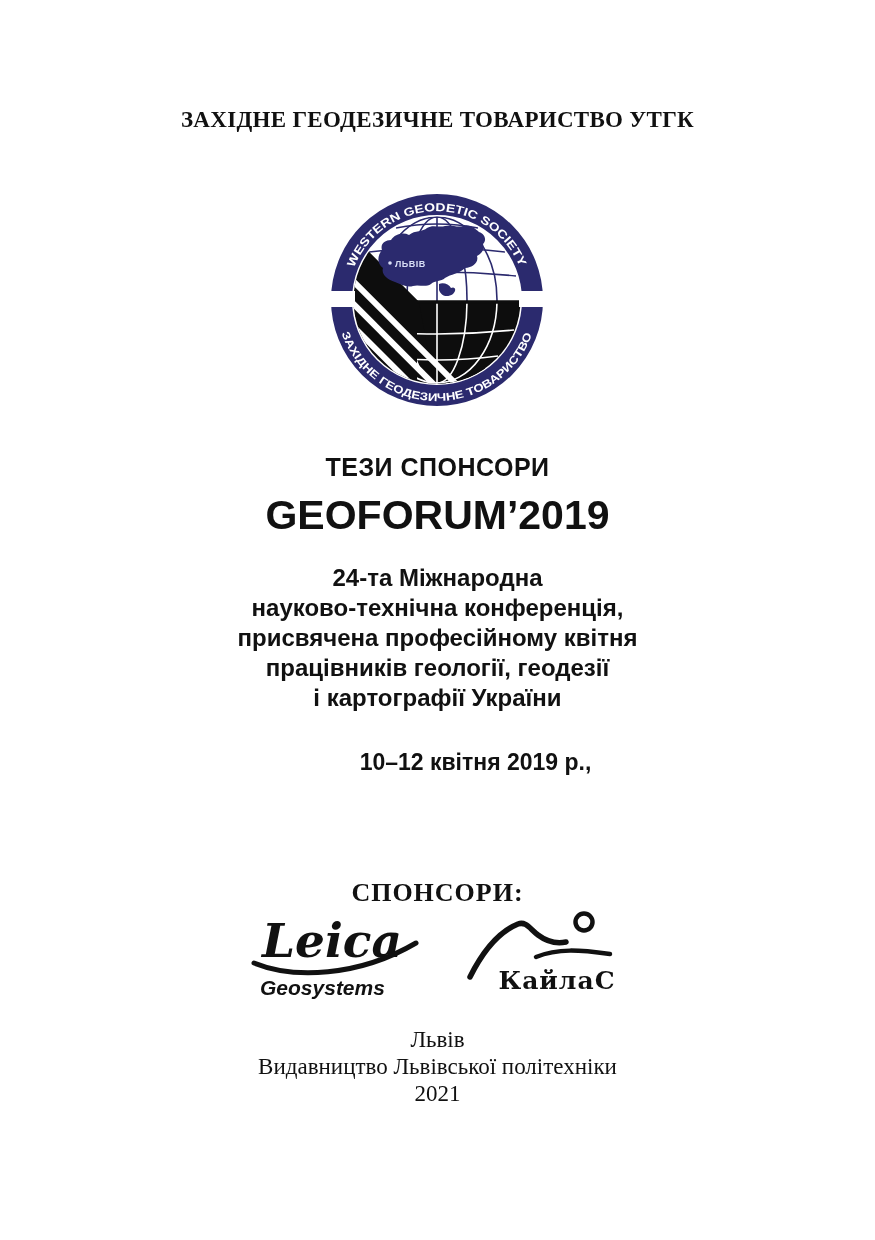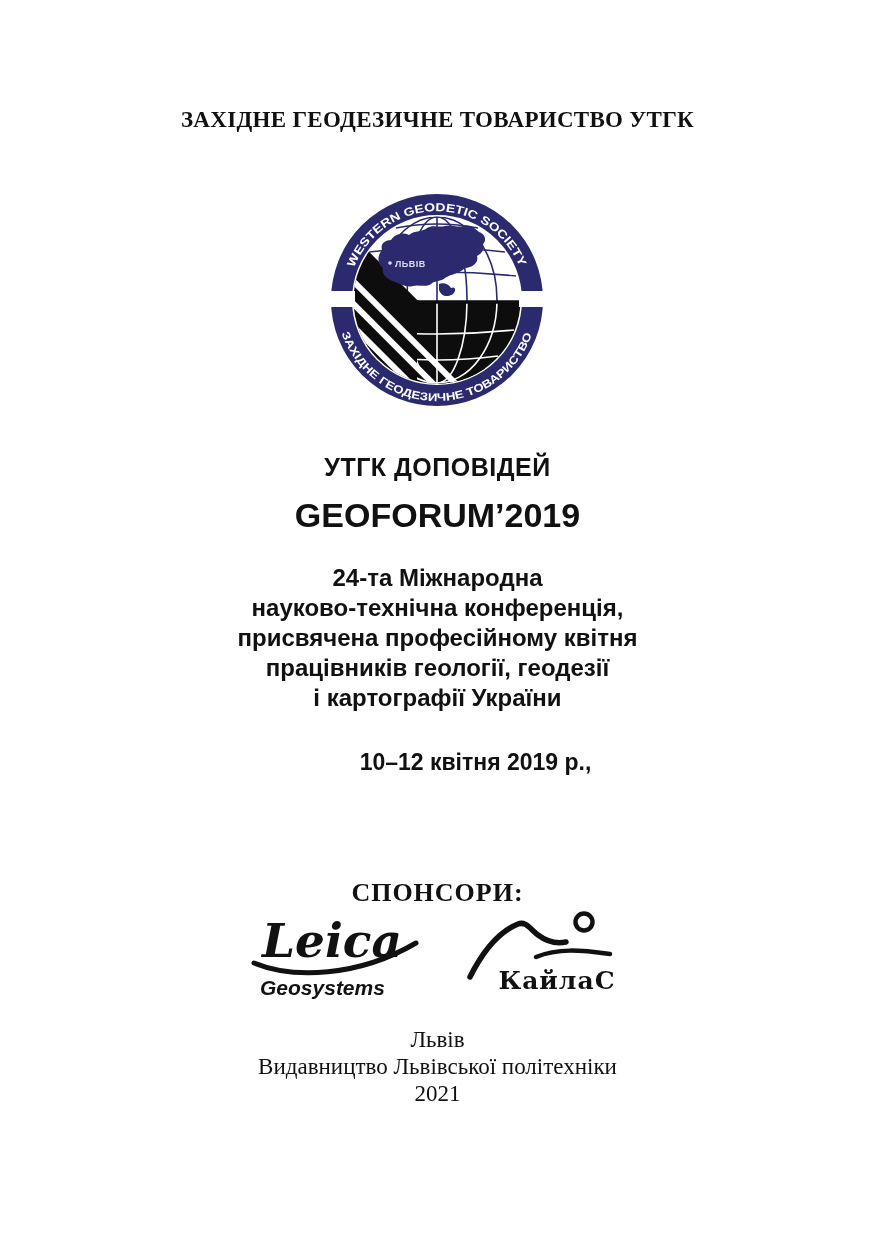--- a/index.html
+++ b/index.html
@@ -5,21 +5,21 @@
   html,body{margin:0;padding:0;background:#fff;}
   .page{position:relative;width:875px;height:1240px;background:#ffffff;overflow:hidden;
         font-family:"Liberation Serif",serif;color:#111;}
   .abs{position:absolute;left:0;width:875px;text-align:center;}
   .society-header{top:106px;font-family:"Liberation Serif",serif;font-weight:bold;
                   font-size:23px;line-height:28px;letter-spacing:.3px;}
   .seal{position:absolute;left:327px;top:190px;width:220px;height:220px;}
   .kicker{top:452px;font-family:"Liberation Sans",sans-serif;font-weight:bold;
           font-size:25px;line-height:30px;letter-spacing:.5px;}
   .main-title{top:494px;font-family:"Liberation Sans",sans-serif;font-weight:bold;
-              font-size:34px;line-height:42px;}
+              font-size:41px;line-height:42px;}
   .subtitle{top:563px;font-family:"Liberation Sans",sans-serif;font-weight:bold;
             font-size:24px;line-height:30px;}
   .dates{top:748px;font-family:"Liberation Sans",sans-serif;font-weight:bold;
          font-size:23px;line-height:28px;padding-left:38px;}
   .sponsors-heading{top:880px;font-family:"Liberation Serif",serif;font-weight:bold;
                     font-size:26px;line-height:26px;letter-spacing:1px;}
   .sponsor-row{position:absolute;top:905px;left:0;width:875px;height:100px;padding-left:28px;}
   .leica{position:absolute;left:248px;top:2px;width:175px;height:96px;}
   .kailas{position:absolute;left:462px;top:0px;width:160px;height:96px;}
   .imprint{top:1026px;font-family:"Liberation Serif",serif;font-size:23px;line-height:27px;}
@@ -94,21 +94,21 @@
     <path id="arcTop" fill="none" d="M 26.4 79.6 A 89 89 0 0 1 193.6 79.6"></path>
     <path id="arcBottom" fill="none" d="M 13.4 139.5 A 101 101 0 0 0 206.6 139.5"></path>
     <text class="ring-text" font-size="11.5">
       <textPath href="#arcTop" startOffset="2" textLength="212" lengthAdjust="spacingAndGlyphs">WESTERN GEODETIC SOCIETY</textPath>
     </text>
     <text class="ring-text" font-size="11">
       <textPath href="#arcBottom" startOffset="4" textLength="248" lengthAdjust="spacingAndGlyphs">ЗАХІДНЕ ГЕОДЕЗИЧНЕ ТОВАРИСТВО</textPath>
     </text>
   </svg>
 
-  <div class="abs kicker">УТГК ДОПОВІДЕЙ</div>
+  <div class="abs kicker">ТЕЗИ СПОНСОРИ</div>
 
   <div class="abs main-title">GEOFORUM’2019</div>
 
   <div class="abs subtitle">
     <div>24-та Міжнародна</div>
     <div>науково-технічна конференція,</div>
     <div>присвячена професійному квітня</div>
     <div>працівників геології, геодезії</div>
     <div>і картографії України</div>
   </div>

